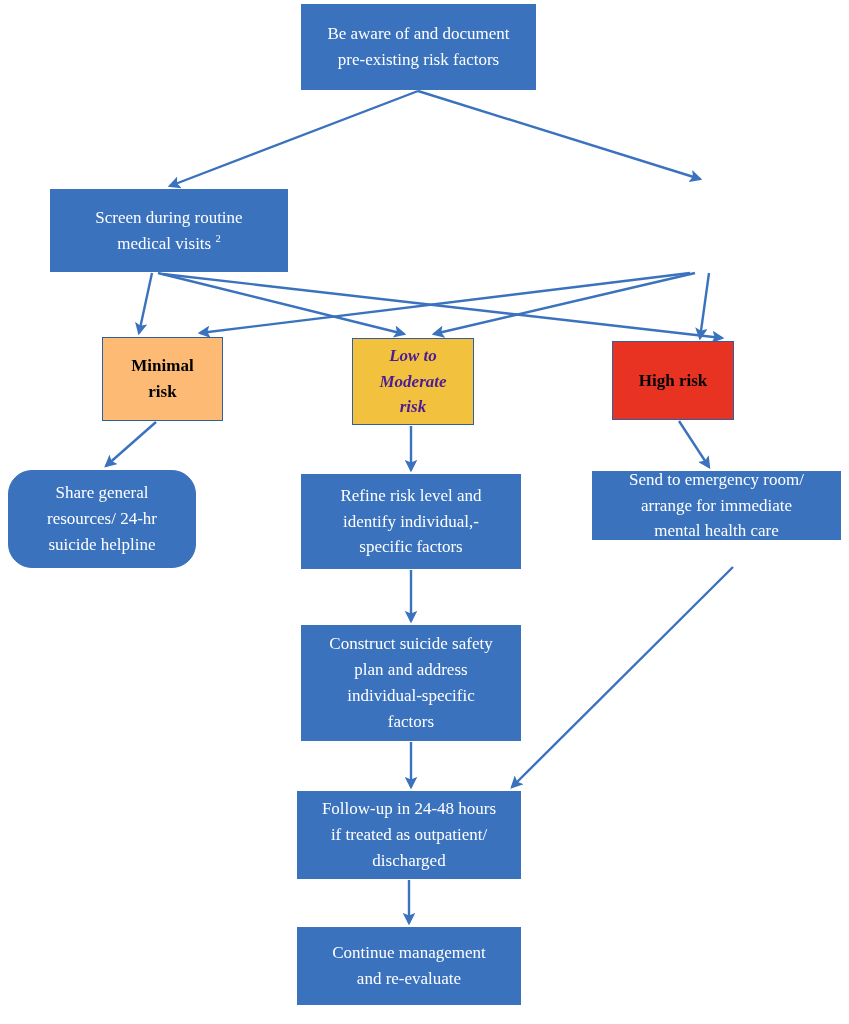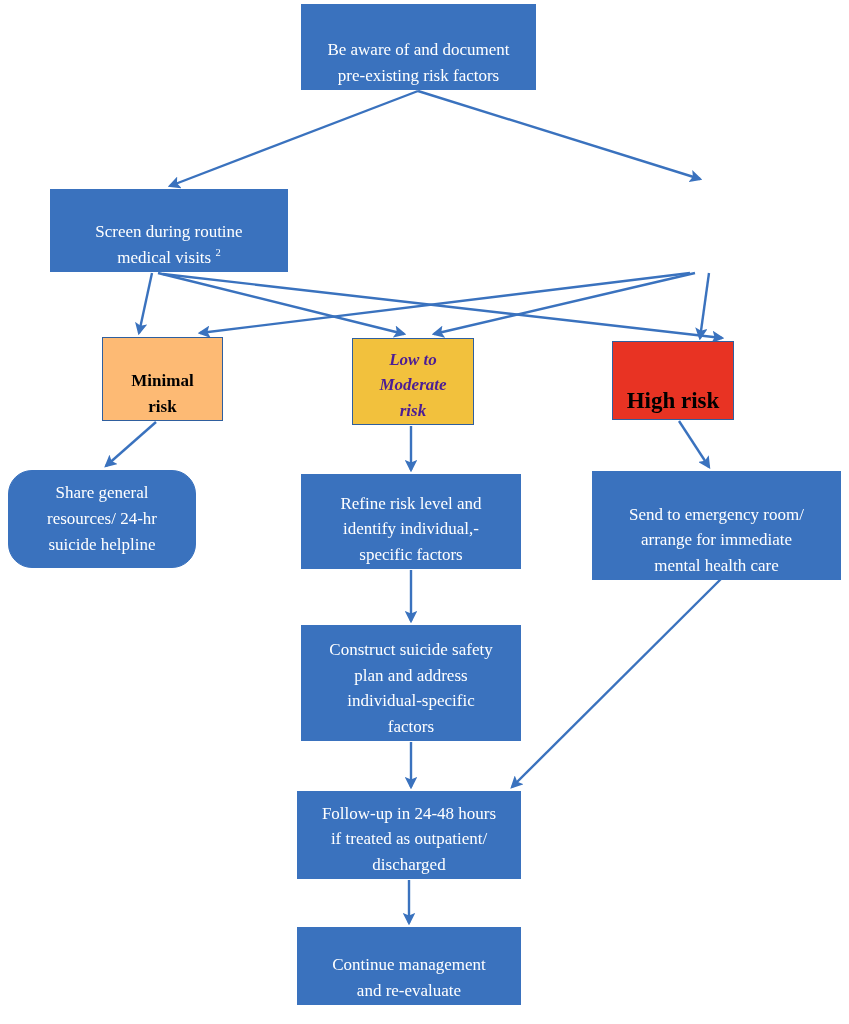--- a/index.html
+++ b/index.html
@@ -18,21 +18,21 @@
     position: absolute;
     left: 0;
     top: 0;
     width: 849px;
     height: 1024px;
   }
   .node-box {
     position: absolute;
     box-sizing: border-box;
     display: flex;
-    align-items: flex-end;
+    align-items: center;
     justify-content: center;
     text-align: center;
     overflow: hidden;
     border: 1px solid #2f5f9e;
     line-height: 1.52;
   }
   .node-blue {
     background: #3a72be;
     color: #ffffff;
     border-color: #3a72be;
@@ -48,21 +48,21 @@
   .node-amber {
     background: #f2c13d;
     color: #4c1d95;
     font-size: 17px;
     font-weight: bold;
     font-style: italic;
   }
   .node-red {
     background: #e83323;
     color: #000000;
-    font-size: 23px;
+    font-size: 17px;
     font-weight: bold;
   }
   .node-text {
     display: block;
     padding: 0 8px;
     white-space: pre-line;
   }
   .clipped-text {
     position: absolute;
     left: 0;
@@ -149,21 +149,21 @@
 suicide helpline</span>
     <span class="clipped-text">.</span>
   </div>
 
   <div class="node-box node-blue" style="left:301px; top:474px; width:220px; height:95px;">
     <span class="node-text">Refine risk level and
 identify individual,-
 specific factors</span>
   </div>
 
-  <div class="node-box node-blue" style="left:592px; top:471px; width:249px; height:109px;">
+  <div class="node-box node-blue" style="left:592px; top:471px; width:249px; height:69px;">
     <span class="node-text">Send to emergency room/
 arrange for immediate
 mental health care</span>
   </div>
 
   <div class="node-box node-blue" style="left:301px; top:625px; width:220px; height:116px;">
     <span class="node-text">Construct suicide safety
 plan and address
 individual-specific
 factors</span>

